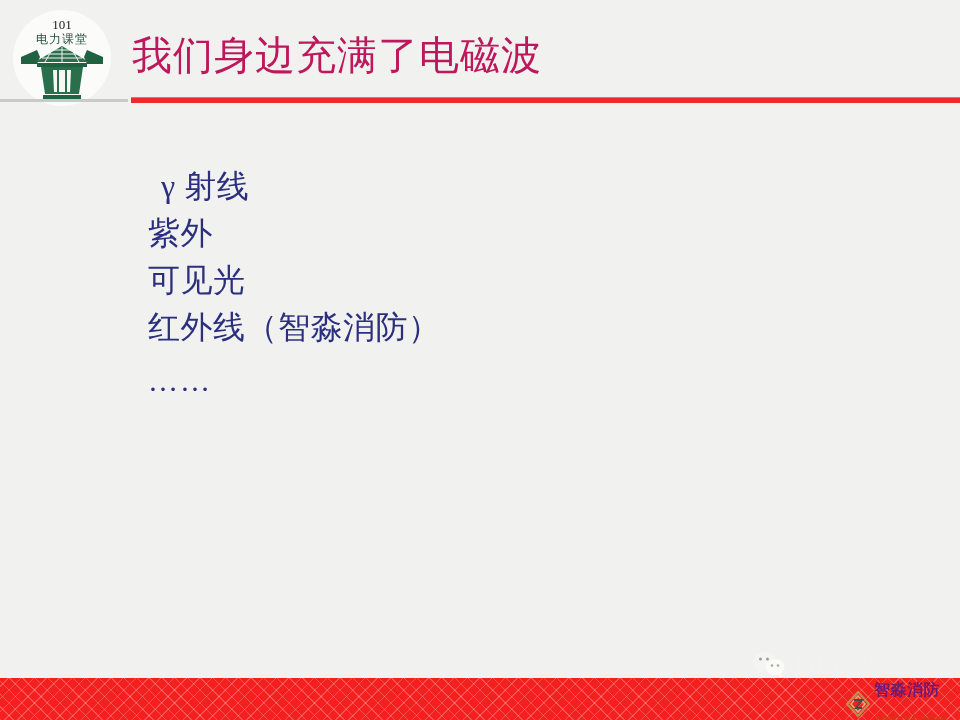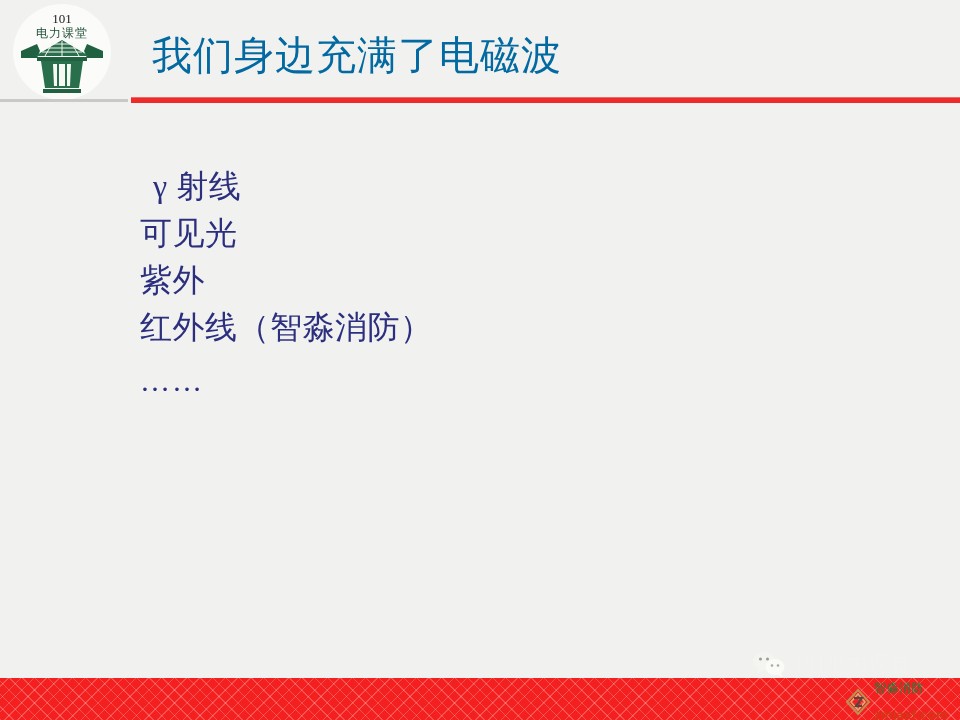--- a/index.html
+++ b/index.html
@@ -19,41 +19,41 @@
     width: 960px;
     height: 720px;
     background: #f1f1f0;
     overflow: hidden;
   }
 
   
   .header-logo {
     position: absolute;
     left: 13px;
-    top: 4px;
+    top: 10px;
     width: 98px;
     height: 96px;
   }
   .logo-disc {
     position: absolute;
     left: 0; top: 0;
     width: 98px; height: 96px;
     background: #fbfbfa;
     border-radius: 50%;
   }
   .logo-svg { position: absolute; left: 0; top: 0; }
 
   .title-text {
     position: absolute;
-    left: 152px;
+    left: 132px;
     top: 36px;
     font-size: 40px;
     line-height: 1;
     letter-spacing: 1px;
-    color: #0369a1;
+    color: #be185d;
     font-family: "Liberation Serif", "DejaVu Serif", serif;
     font-weight: 400;
     white-space: nowrap;
   }
 
   .rule-gray {
     position: absolute;
     left: 0;
     top: 99px;
     width: 128px;
@@ -67,21 +67,21 @@
     width: 829px;
     height: 6px;
     background: #ed2b2b;
     border-top: 1px solid #f06a6a;
     box-sizing: border-box;
   }
 
   
   .wave-list {
     position: absolute;
-    left: 140px;
+    left: 148px;
     top: 163px;
     width: 600px;
   }
   .wave-item {
     color: #2b2f7e;
     font-size: 32px;
     line-height: 47px;
     letter-spacing: 0.5px;
     white-space: nowrap;
     font-family: "Liberation Serif", "DejaVu Serif", serif;
@@ -132,23 +132,23 @@
     position: absolute;
     left: 845px;
     top: 682px;
     display: flex;
     align-items: center;
     gap: 3px;
   }
   .watermark-mark { width: 26px; height: 28px; display: block; }
   .watermark-text { line-height: 1; }
   .watermark-cn {
-    font-size: 12px;
-    color: #15803d;
-    font-weight: normal;
+    font-size: 16px;
+    color: #701a75;
+    font-weight: bold;
     letter-spacing: 0.5px;
     font-family: "Liberation Sans", "DejaVu Sans", sans-serif;
     display: block;
   }
   .watermark-url {
     font-size: 13px;
     color: #cf3a16;
     font-weight: bold;
     letter-spacing: 0.3px;
     font-family: "Liberation Sans", "DejaVu Sans", sans-serif;
@@ -196,22 +196,22 @@
     </svg>
   </div>
 
   <div class="title-text">我们身边充满了电磁波</div>
 
   <div class="rule-gray"></div>
   <div class="rule-red"></div>
 
   <div class="wave-list">
     <div class="wave-item indent">γ 射线</div>
+    <div class="wave-item">紫外</div>
     <div class="wave-item">可见光</div>
-    <div class="wave-item">紫外</div>
     <div class="wave-item">红外线（智淼消防）</div>
     <div class="wave-item ellipsis">……</div>
   </div>
 
   <div class="footer-band"></div>
 
   <div class="wechat-brand">
     <svg class="wechat-icon" viewBox="0 0 34 28">
       <ellipse cx="12" cy="11" rx="11" ry="9" fill="#f4f4f1"></ellipse>
       <path d="M6 18 L5 24 L10.5 20.5 Z" fill="#f4f4f1"></path>

